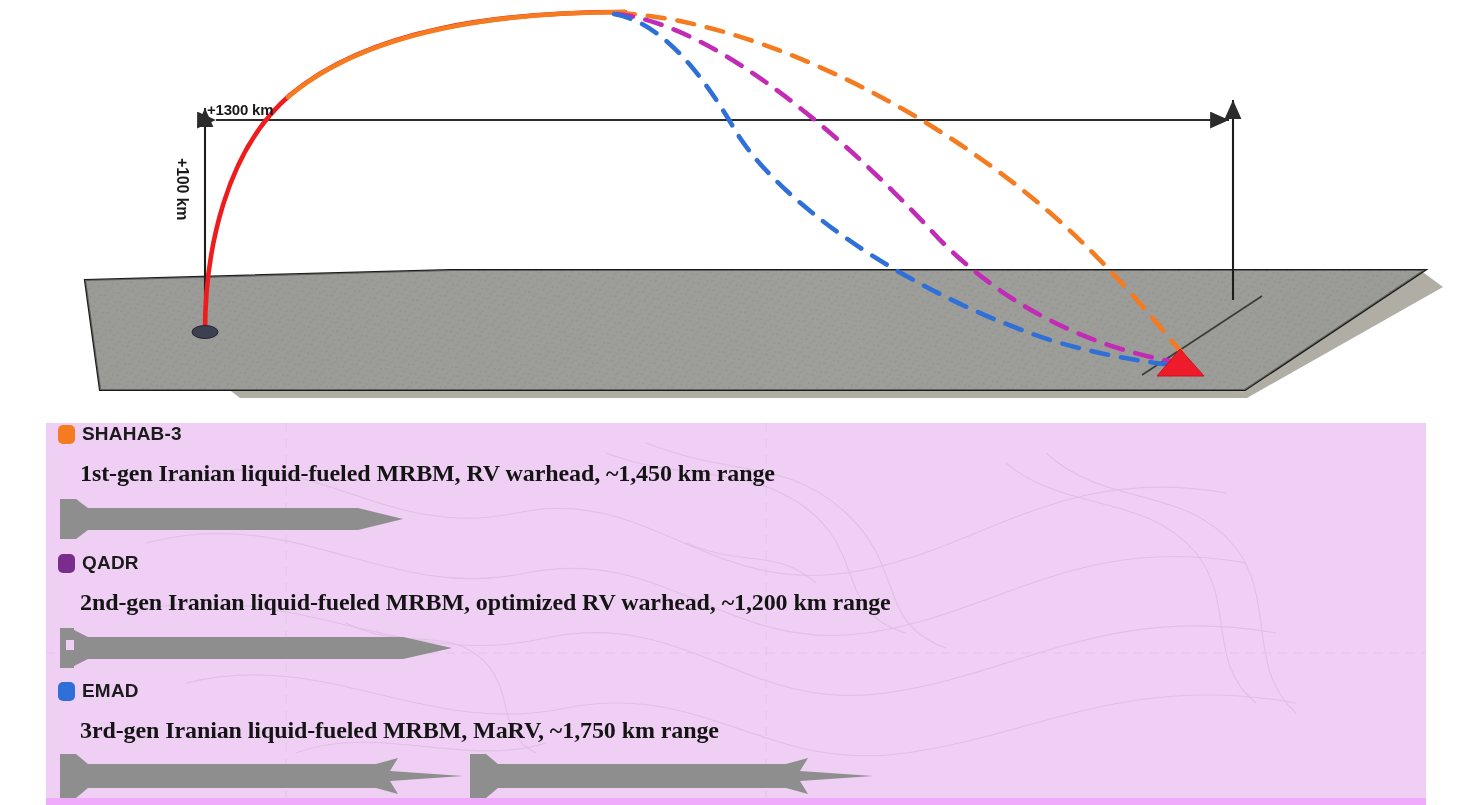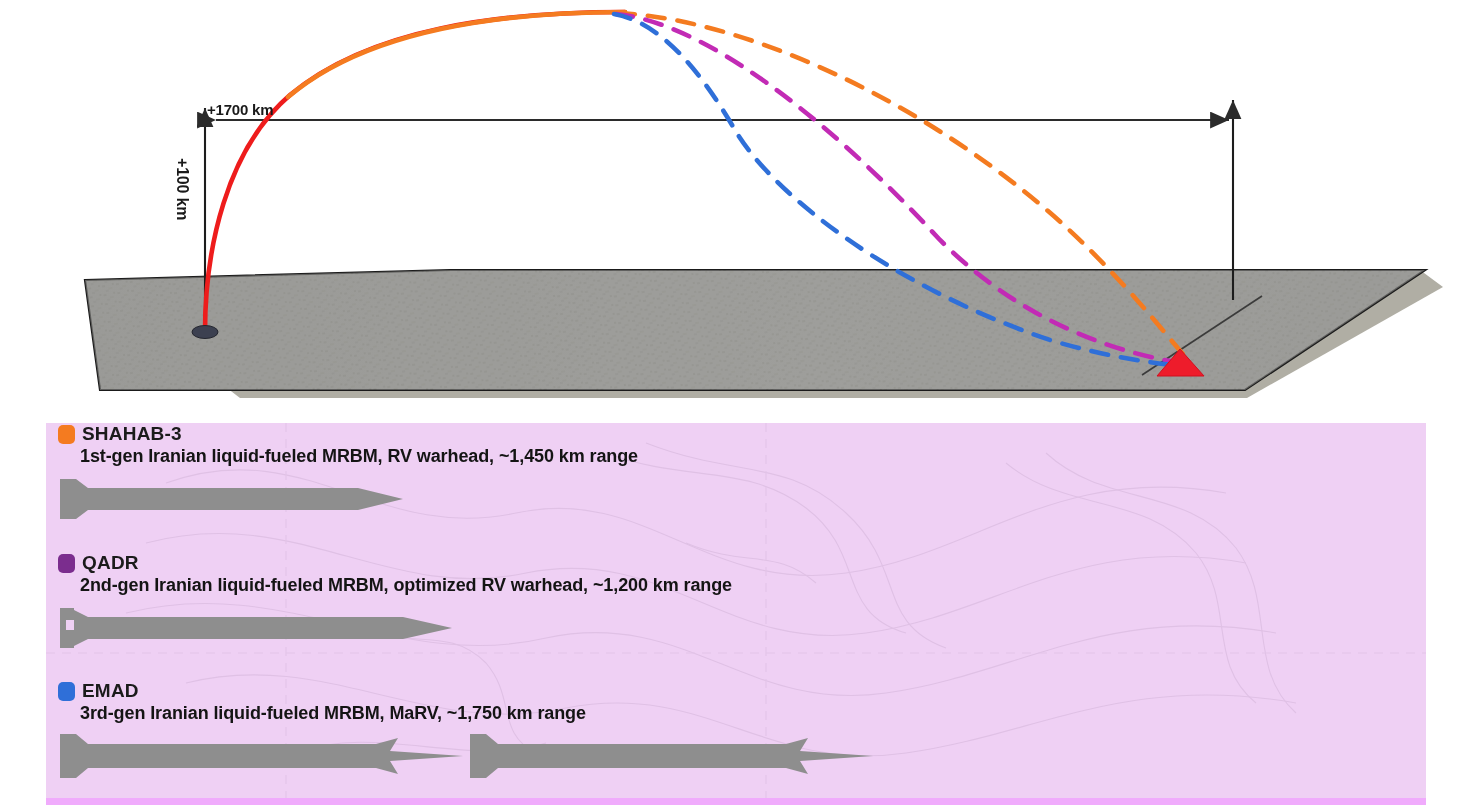--- a/index.html
+++ b/index.html
@@ -46,23 +46,24 @@
   #legend-qadr   { top:129px;text-align:right; }
   #legend-emad   { top:257px; }
 
   .legend-head { display:flex; align-items:center; gap:7px; height:22px; }
   .swatch { width:17px; height:19px; border-radius:5px; flex:none; }
   .legend-name {
     font-size:19px; font-weight:bold; color:#1b1b1b;
     letter-spacing:0.2px;
   }
   .legend-desc {
-    font-size:18px; font-weight:bold; color:#141414;
-    margin-left:22px; margin-top:1px; white-space:nowrap;
+    font-size:24px; font-weight:bold; color:#141414;
+    margin-left:22px; margin-top:15px; white-space:nowrap;
     letter-spacing:-0.1px;
+    font-family:Liberation Serif, serif;
   }
   .missile-row { position:relative; height:64px; margin-top:2px; }
   .missile-svg { position:absolute; left:0; top:0; }
 </style>
 </head>
 <body>
 
 <div id="root">
 
   <div id="trajectory-scene">
@@ -114,21 +115,21 @@
 
       <path d="M616,14 C700,22 820,110 940,240 C1030,330 1130,355 1186,364" fill="none" stroke="#C22BB5" stroke-width="4.6" stroke-linecap="round" stroke-dasharray="17 13"></path>
 
       <path d="M614,14 C660,22 700,70 735,130 C775,198 900,290 1050,340 C1110,358 1160,364 1184,366" fill="none" stroke="#2F6FD8" stroke-width="4.6" stroke-linecap="round" stroke-dasharray="17 13"></path>
 
       <ellipse cx="205" cy="332" rx="13" ry="6.5" fill="#3c4050" stroke="#23252e" stroke-width="1"></ellipse>
 
       <path d="M1180,349 L1204,376 L1157,376 Z" fill="#EE1C2B" stroke="#d20f1f" stroke-width="1"></path>
     </svg>
 
-    <div class="axis-label" id="label-apogee">+1700 km</div>
+    <div class="axis-label" id="label-apogee">+1300 km</div>
     <div class="axis-label" id="label-altitude">+100 km</div>
   </div>
 
   <div id="info-panel">
 
     <svg id="panel-topo" viewBox="0 0 1380 375" preserveAspectRatio="none">
       <rect width="1380" height="375" fill="#efefef"></rect>
       <g fill="none" stroke="#d3d3d3" stroke-width="1.1">
         <path d="M120,60 C260,10 330,120 470,90 C600,62 660,170 800,150 C930,132 1010,40 1180,70"></path>
         <path d="M100,120 C250,80 340,180 480,150 C620,122 680,230 820,210 C950,192 1030,110 1200,140"></path>

